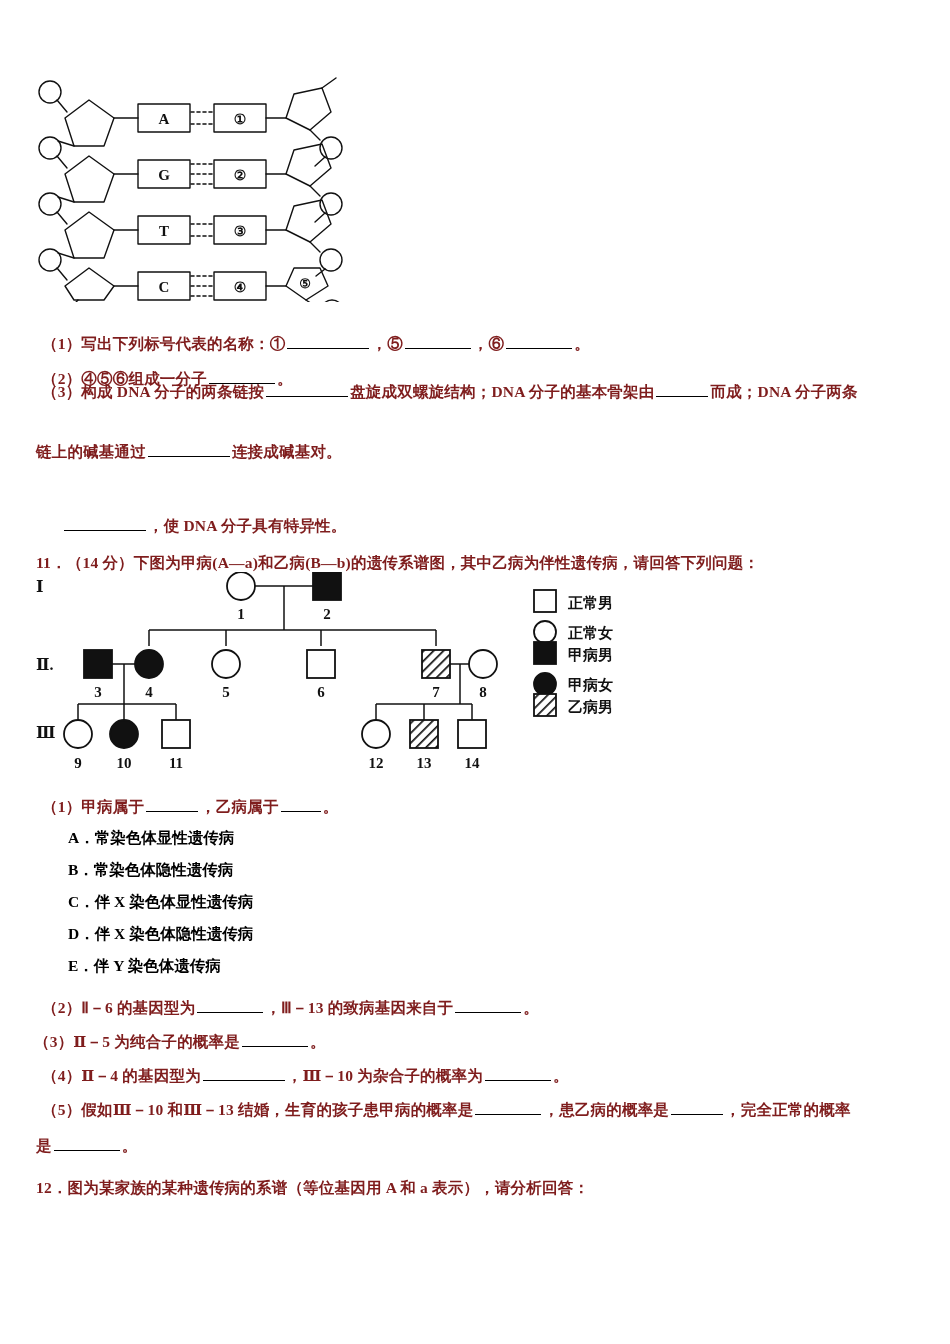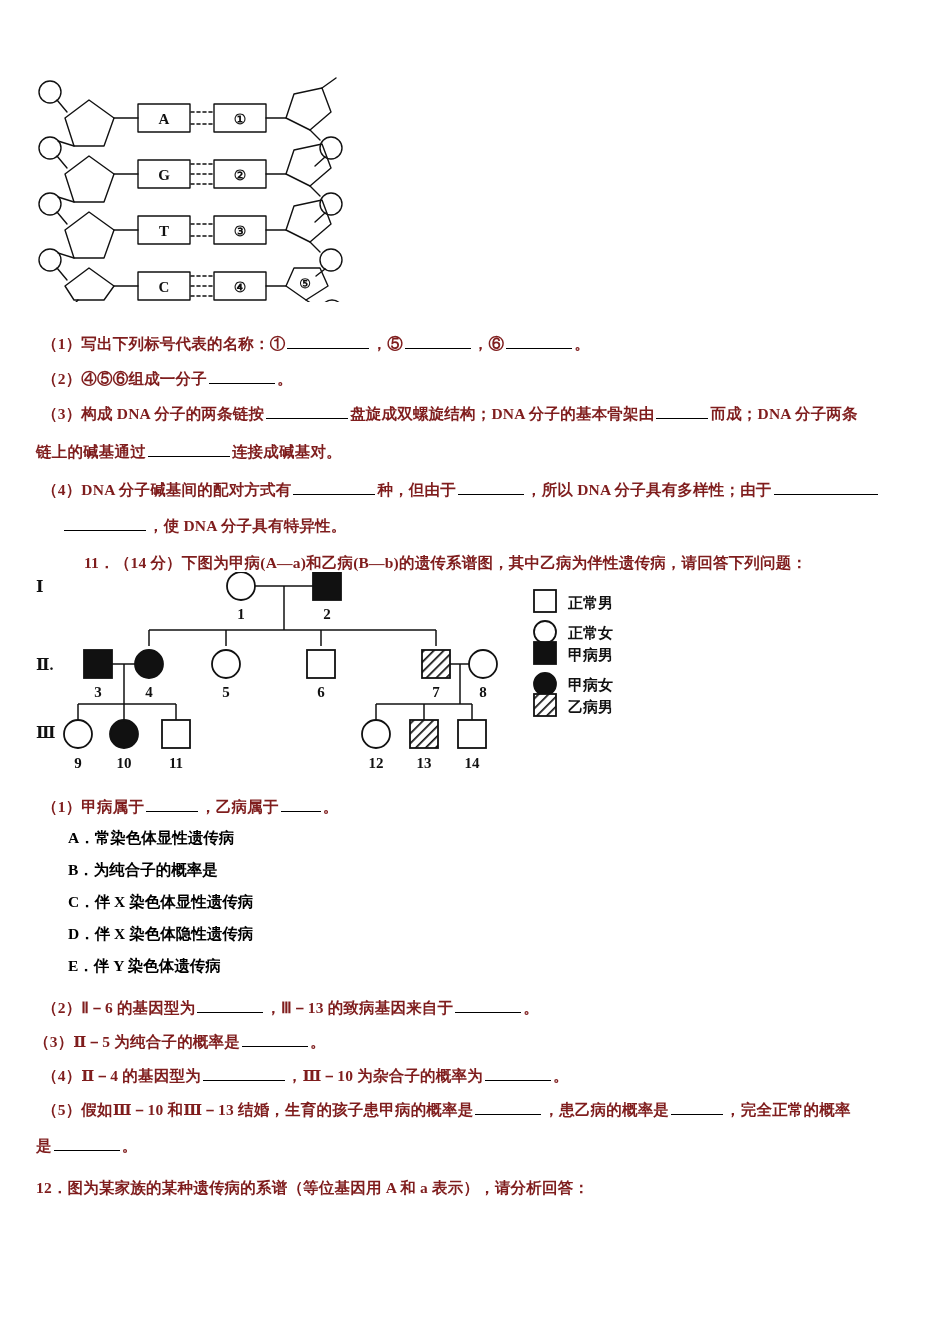--- a/index.html
+++ b/index.html
@@ -178,35 +178,32 @@
   </div>
 
   <div class="qtext" style="left:42px; top:332px;">
     <span>（1）写出下列标号代表的名称：①</span><span class="blank b-lg"></span><span>，⑤</span><span class="blank b-md"></span><span>，⑥</span><span class="blank b-md"></span><span>。</span>
   </div>
 
   <div class="qtext" style="left:42px; top:367px;">
     <span>（2）④⑤⑥组成一分子</span><span class="blank b-md"></span><span>。</span>
   </div>
 
-  <div class="qtext" style="left:42px; top:402px;text-align:right;">
+  <div class="qtext" style="left:42px; top:380px;text-align:right;">
     <span>（3）构成 DNA 分子的两条链按</span><span class="blank b-lg"></span><span>盘旋成双螺旋结构；DNA 分子的基本骨架由</span><span class="blank b-sm"></span><span>而成；DNA 分子两条</span>
   </div>
   <div class="qtext" style="left:36px; top:440px;">
     <span>链上的碱基通过</span><span class="blank b-lg"></span><span>连接成碱基对。</span>
   </div>
 
-  <div class="qtext" style="left:42px; top:478px;">
-    <span>（4）DNA 分子碱基间的配对方式有</span><span class="blank b-lg"></span><span>种，但由于</span><span class="blank b-md"></span><span>，所以 DNA 分子具有多样性；由于</span><span class="blank b-xl"></span>
-  </div>
   <div class="qtext" style="left:62px; top:514px;">
     <span class="blank b-lg"></span><span>，使 DNA 分子具有特异性。</span>
   </div>
 
-  <div class="qtext" style="left:36px; top:551px;margin-left:48px;">11．（14 分）下图为甲病(A—a)和乙病(B—b)的遗传系谱图，其中乙病为伴性遗传病，请回答下列问题：</div>
+  <div class="qtext" style="left:36px; top:551px;">11．（14 分）下图为甲病(A—a)和乙病(B—b)的遗传系谱图，其中乙病为伴性遗传病，请回答下列问题：</div>
 
   <div class="ped-fig">
     <svg width="700" height="200" viewBox="0 0 700 200" xmlns="http://www.w3.org/2000/svg">
       <defs>
         <pattern id="hatch" width="7" height="7" patternTransform="rotate(45)" patternUnits="userSpaceOnUse">
           <rect width="7" height="7" fill="#fff"></rect>
           <line x1="0" y1="0" x2="0" y2="7" stroke="#111" stroke-width="3.4"></line>
         </pattern>
       </defs>
 
@@ -299,21 +296,21 @@
       </g>
     </svg>
   </div>
 
   <div class="qtext" style="left:42px; top:795px;">
     <span>（1）甲病属于</span><span class="blank b-sm"></span><span>，乙病属于</span><span class="blank b-xs"></span><span>。</span>
   </div>
 
   <div class="opt-list" style="left:36px; top:828px;">
     <div class="opt-row">A．常染色体显性遗传病</div>
-    <div class="opt-row">B．为纯合子的概率是</div>
+    <div class="opt-row">B．常染色体隐性遗传病</div>
     <div class="opt-row">C．伴 X 染色体显性遗传病</div>
     <div class="opt-row">D．伴 X 染色体隐性遗传病</div>
     <div class="opt-row">E．伴 Y 染色体遗传病</div>
   </div>
 
   <div class="qtext" style="left:42px; top:996px;font-family:Liberation Serif, serif;">
     <span>（2）Ⅱ－6 的基因型为</span><span class="blank b-md"></span><span>，Ⅲ－13 的致病基因来自于</span><span class="blank b-md"></span><span>。</span>
   </div>
 
   <div class="qtext" style="left:34px; top:1030px;">

